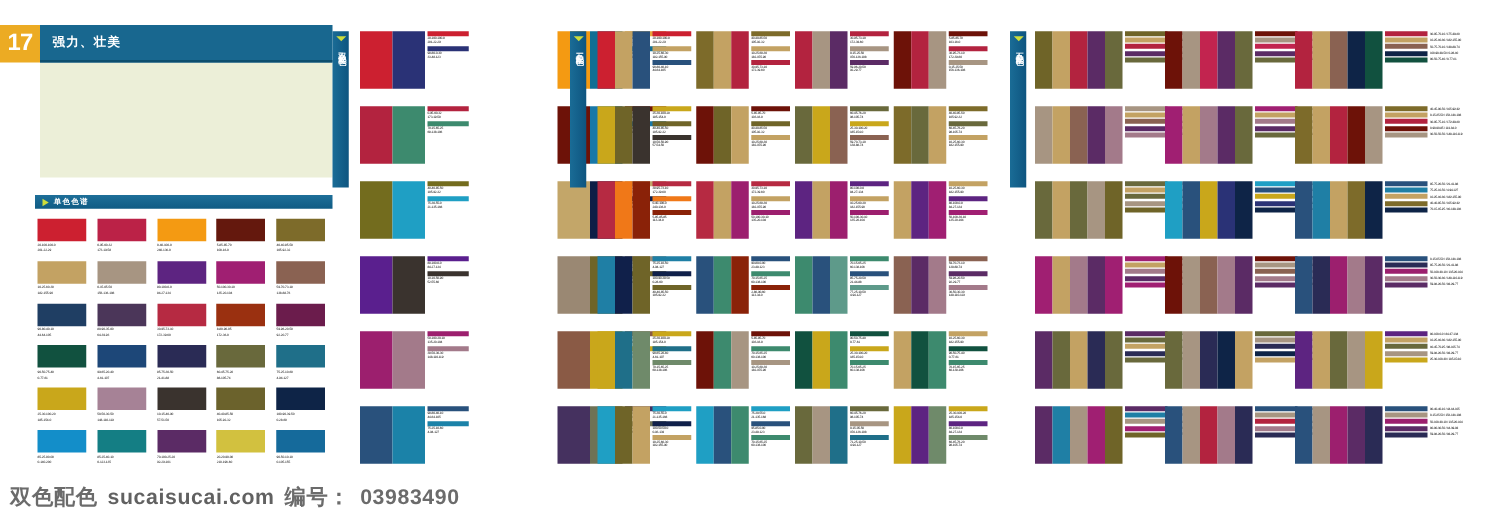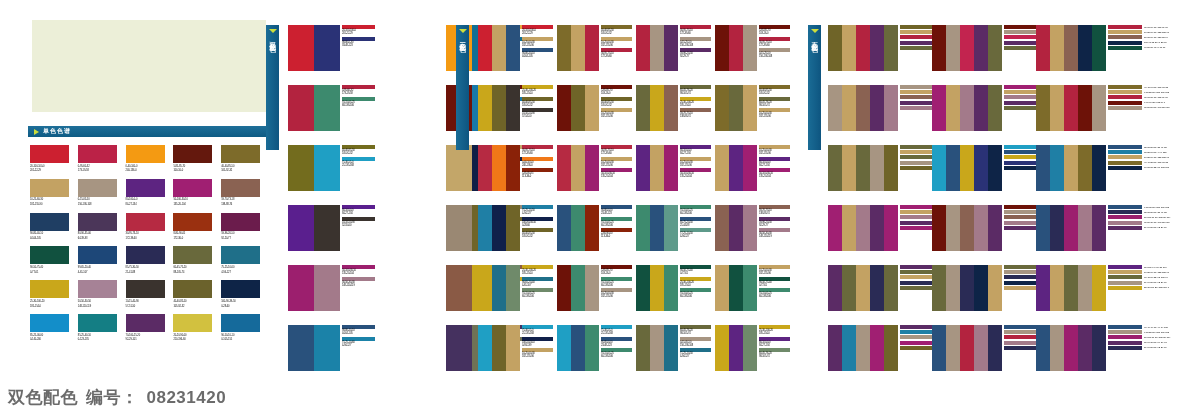--- a/index.html
+++ b/index.html
@@ -93,20 +93,24 @@
   }
   .wm-dom{color:#3f3f3f;}
   .wm-num{color:#4b4b4b;}
 </style>
 </head>
 <body>
 
 <div class="page">
 
   <div class="left-panel">
+    <div class="title-row">
+      <div class="num-badge">17</div>
+      <div class="title-bar">强力、壮美</div>
+    </div>
     <div class="cream-panel"></div>
 
     <div class="sec-head">
       <span class="tri"></span>
       <span class="sec-head-label">单色色谱</span>
     </div>
     <div class="mono-grid" id="mono-grid">
         <div class="mono-cell">
           <div class="mono-sw" style="background: rgb(204, 32, 48);"></div>
           <div class="mono-lbl">20-100-100-0</div>
@@ -1632,16 +1636,17 @@
                 <div class="tx">59-96-20-50 / 92-29-77</div>
               </div>
             </div>
           </div>
         </div>
       </div>
     </div>
 
   <div class="watermark">
     <span class="wm-brand">双色配色</span>
+    <span class="wm-dom">sucaisucai.com</span>
     <span class="wm-idlabel">编号：</span>
-    <span class="wm-num">08231420</span>
+    <span class="wm-num">03983490</span>
   </div>
 </div>
 
 </body></html>

